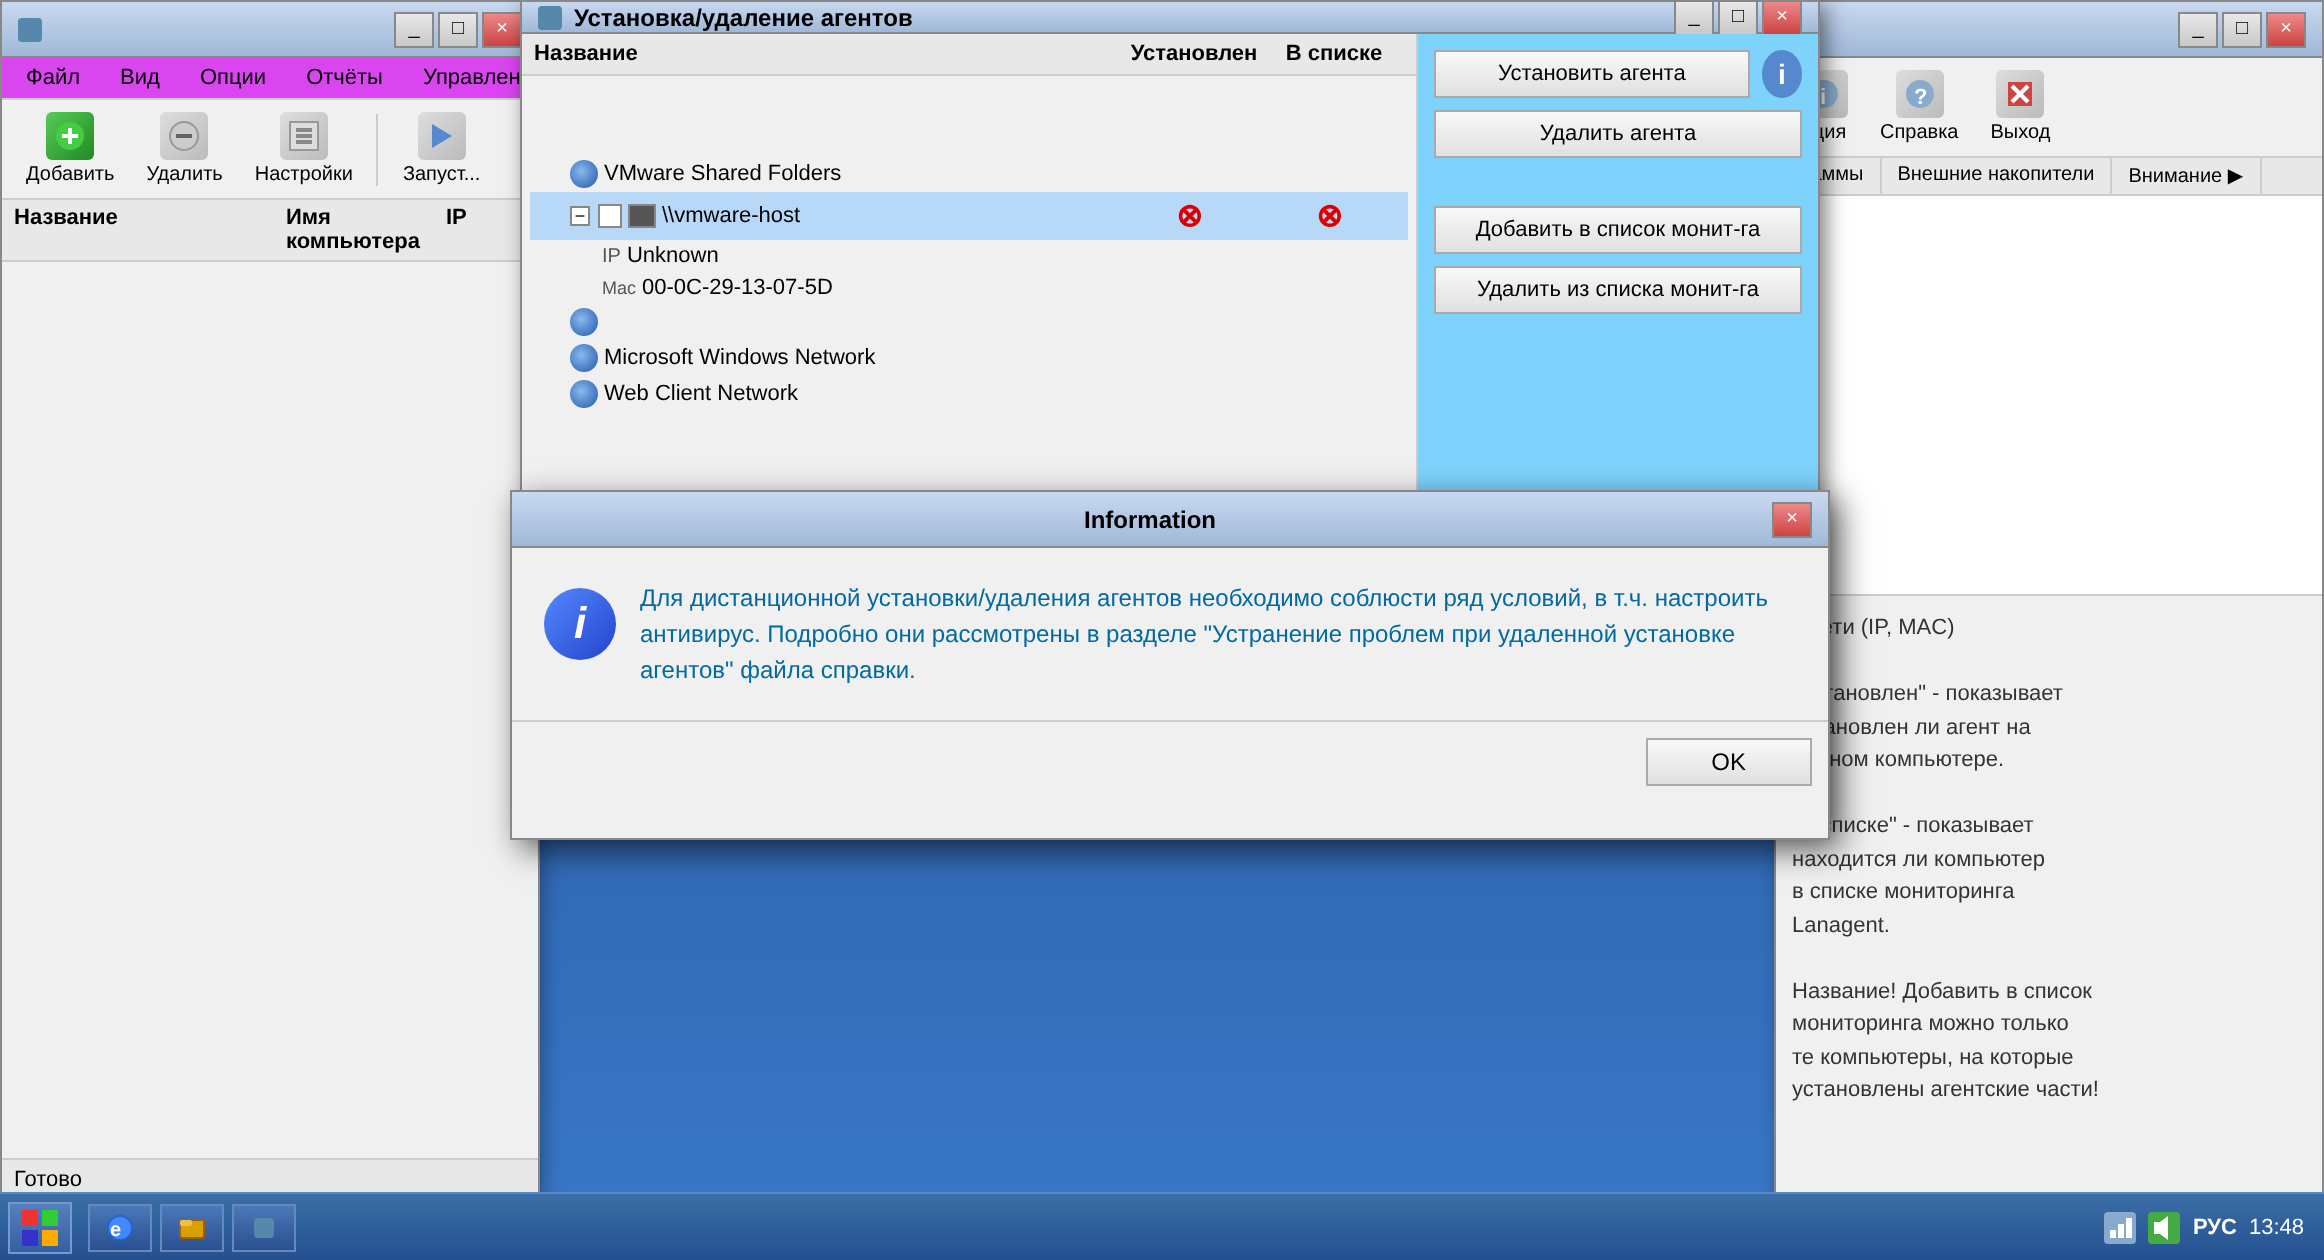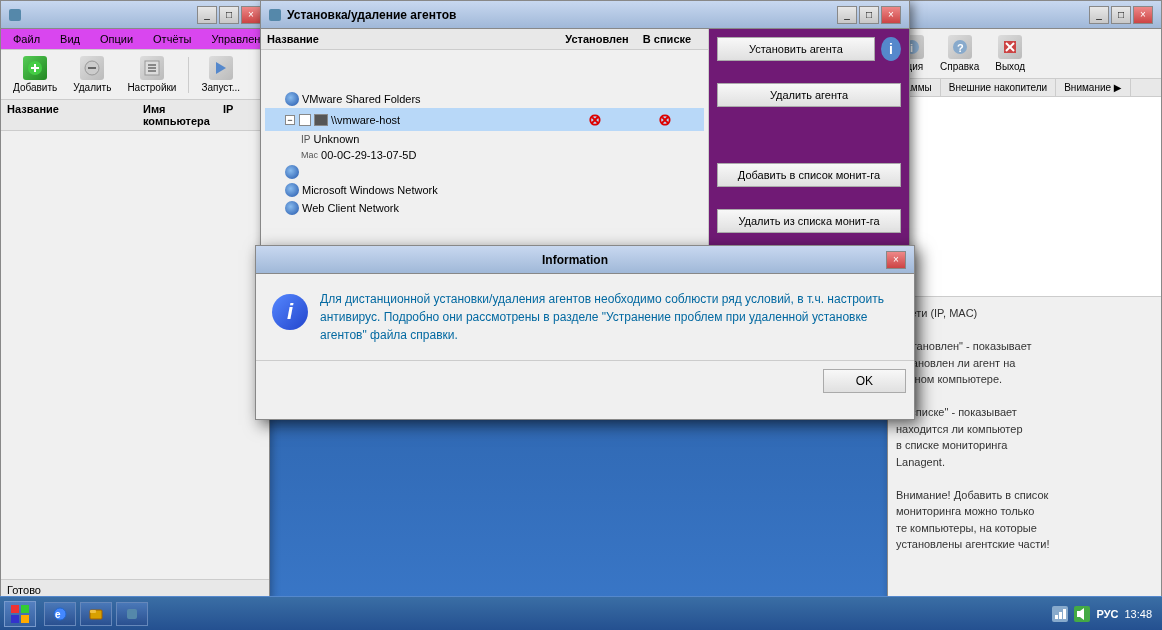--- a/index.html
+++ b/index.html
@@ -26,21 +26,21 @@
       top: 0px;
       left: 260px;
       width: 650px;
       height: 410px;
       background: #f0f0f0;
       border: 1px solid #888;
       box-shadow: 3px 3px 10px rgba(0,0,0,0.5);
     }
 
     .agent-window .title-bar {
-      height: 28px;
+      height: 16px;
       background: linear-gradient(180deg, #c8d8f0 0%, #a0b8d8 100%);
       display: flex;
       align-items: center;
       justify-content: space-between;
       padding: 0 8px;
       border-bottom: 1px solid #888;
     }
 
     .title-bar-text {
       font-size: 12px;
@@ -129,22 +129,22 @@
       color: #dd0000;
       font-size: 16px;
       font-weight: bold;
     }
 
     .agent-right {
       width: 200px;
       padding: 8px;
       display: flex;
       flex-direction: column;
-      gap: 22px;
-      background: #701a75;
+      gap: 6px;
+      background: #7dd3fc;
     }
 
     .action-btn {
       width: 100%;
       padding: 5px 8px;
       background: linear-gradient(180deg, #f8f8f8, #e0e0e0);
       border: 1px solid #aaa;
       cursor: pointer;
       font-size: 11px;
       text-align: center;
@@ -644,21 +644,21 @@
       <br>
       <span>"Установлен" - показывает</span><br>
       <span>установлен ли агент на</span><br>
       <span>данном компьютере.</span><br>
       <br>
       <span>"В списке" - показывает</span><br>
       <span>находится ли компьютер</span><br>
       <span>в списке мониторинга</span><br>
       <span>Lanagent.</span><br>
       <br>
-      <span>Внимание! Добавить в список</span><br>
+      <span>Название! Добавить в список</span><br>
       <span>мониторинга можно только</span><br>
       <span>те компьютеры, на которые</span><br>
       <span>установлены агентские части!</span>
     </div>
   </div>
 
   <div class="agent-window">
     <div class="title-bar">
       <div style="display:flex;align-items:center;gap:6px;">
         <div style="width:12px;height:12px;background:#5588aa;border-radius:2px;"></div>

